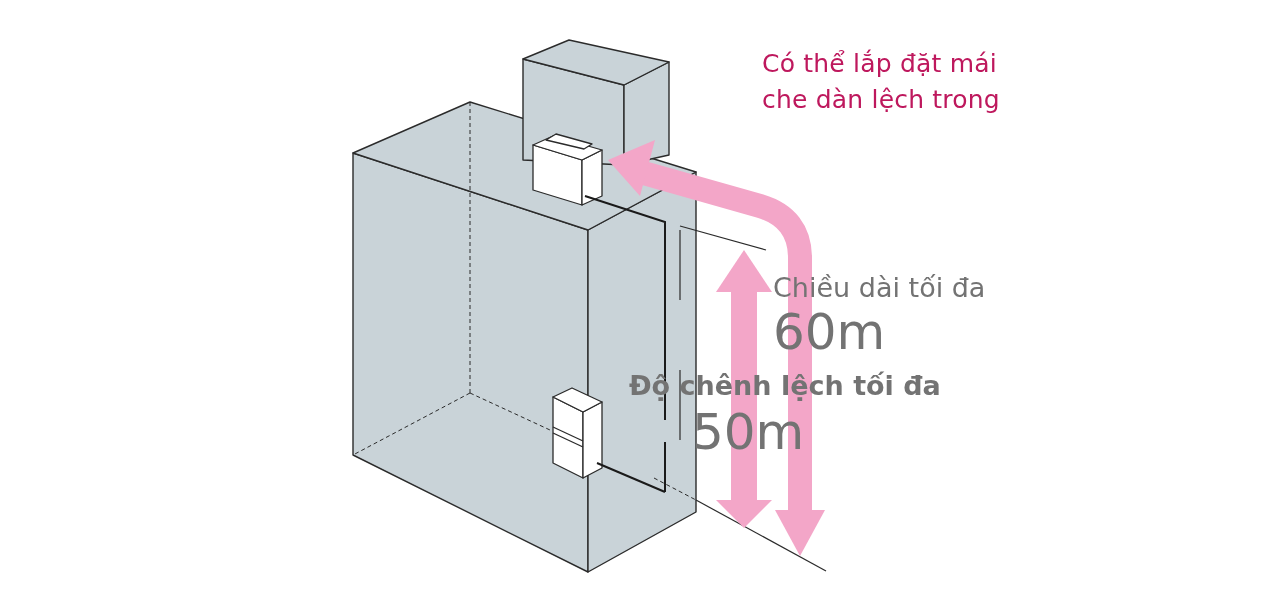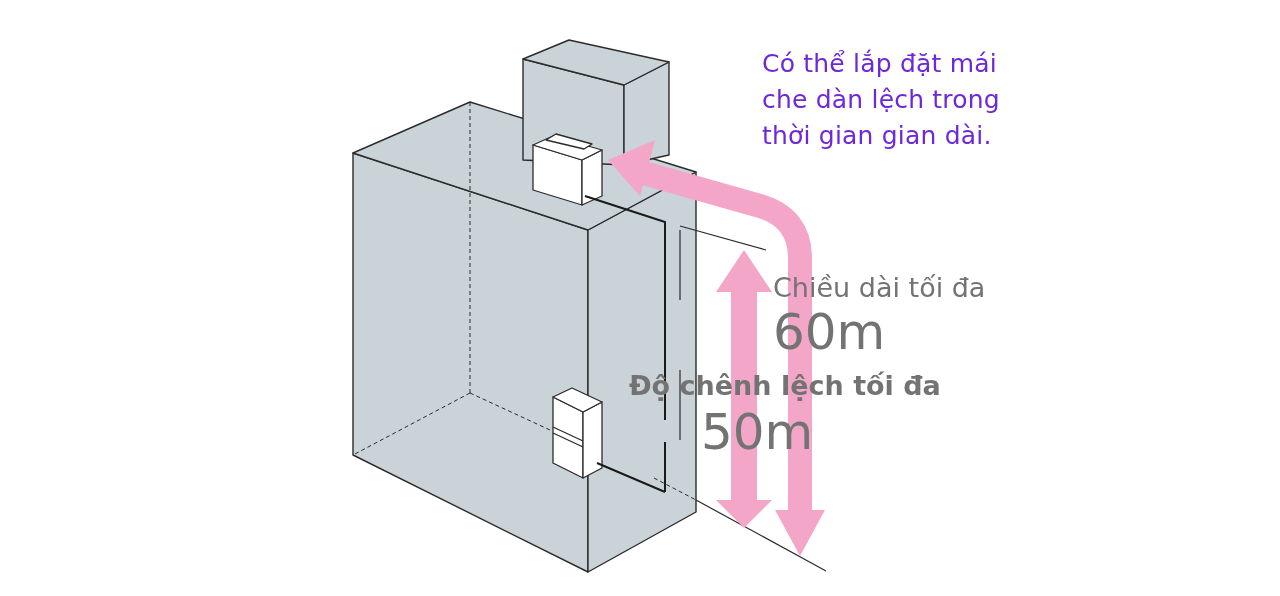--- a/index.html
+++ b/index.html
@@ -1,25 +1,25 @@
 <!DOCTYPE html>
 <html><head>
   <meta charset="utf-8">
   <style>
     html, body { margin: 0; padding: 0; background: #ffffff; }
     body { width: 1280px; height: 596px; position: relative; overflow: hidden; font-family: "DejaVu Sans", sans-serif; }
     .stage { position: absolute; left: 0; top: 0; width: 1280px; height: 596px; }
     svg { position: absolute; left: 0; top: 0; }
-    .note { position: absolute; left: 762px; top: 46px; color: #6d28d9; font-size: 25px; line-height: 36px; font-family: "DejaVu Sans", sans-serif; letter-spacing: 0.2px; }
+    .note { position: absolute; left: 762px; top: 46px; color: #be185d; font-size: 25px; line-height: 36px; font-family: "DejaVu Sans", sans-serif; letter-spacing: 0.2px; }
     .note div { white-space: nowrap; }
     .label { position: absolute; color: #737373; white-space: nowrap; font-family: "DejaVu Sans", sans-serif; }
     .len-label { left: 773px; top: 272px; font-size: 27px; }
     .len-value { left: 773px; top: 302px; font-size: 50px; line-height: 60px; }
     .diff-label { left: 629px; top: 370px; font-size: 27px; font-weight: bold; }
-    .diff-value { left: 692px; top: 402px; font-size: 50px; line-height: 60px; margin-left: 9px; }
+    .diff-value { left: 692px; top: 402px; font-size: 50px; line-height: 60px; }
   </style>
 </head>
 <body>
 
 <div class="stage">
   <svg width="1280" height="596" viewBox="0 0 1280 596">
 
     <g stroke="#2b2b2b" stroke-width="1.4" fill="#c9d3d8" stroke-linejoin="round">
 
       <polygon points="353,153 588,230 588,572 353,455"></polygon>
@@ -79,20 +79,19 @@
     <g>
       <rect x="731" y="286" width="26" height="226" fill="#f3a6c8"></rect>
       <polygon points="716,292 772,292 744,250" fill="#f3a6c8"></polygon>
       <polygon points="716,500 772,500 744,528" fill="#f3a6c8"></polygon>
     </g>
   </svg>
 
   <div class="note">
     <div>Có thể lắp đặt mái</div>
     <div>che dàn lệch trong</div>
-    <div>thời gian gian dài.</div>
   </div>
 
   <div class="label len-label">Chiều dài tối đa</div>
   <div class="label len-value">60m</div>
   <div class="label diff-label">Độ chênh lệch tối đa</div>
   <div class="label diff-value">50m</div>
 </div>
 
 </body></html>

